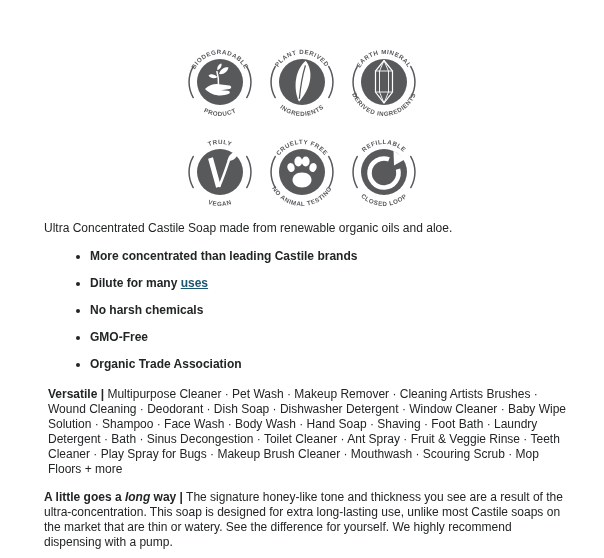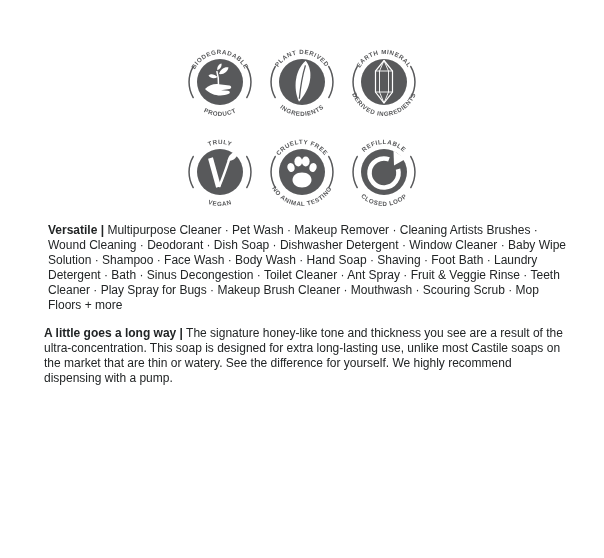--- a/index.html
+++ b/index.html
@@ -51,21 +51,21 @@
   ul.features li:last-child { margin-bottom: 0; }
   a.uses-link {
     color: #1a5570;
     font-weight: bold;
     text-decoration: underline;
     cursor: pointer;
   }
   p.para { margin: 15px 0 0 4px; }
   p.para-last { margin: 13px 0 0 0; }
   .lbl { font-weight: bold; }
-  .lbl-i { font-weight: bold; }
+  .lbl-i { font-weight: bold; font-style: italic; }
 </style>
 </head>
 <body>
 
 <div class="badges">
 
   <div class="badge">
     <svg viewBox="0 0 72 72" width="72" height="72">
       <defs>
         <path id="t0" d="M 8 36 A 28 28 0 1 1 64 36"></path>
@@ -179,19 +179,27 @@
       </g>
       <text class="arc-text" text-anchor="middle"><textPath href="#t5" startOffset="50%">REFILLABLE</textPath></text>
       <text class="arc-text" text-anchor="middle"><textPath href="#b5" startOffset="50%">CLOSED LOOP</textPath></text>
     </svg>
   </div>
 
 </div>
 
 <div class="content">
 
-
+  <p class="intro">Ultra Concentrated Castile Soap made from renewable organic oils and aloe.</p>
+
+  <ul class="features">
+    <li>More concentrated than leading Castile brands</li>
+    <li><span>Dilute for many </span><a class="uses-link">uses</a></li>
+    <li>No harsh chemicals</li>
+    <li>GMO-Free</li>
+    <li>Organic Trade Association</li>
+  </ul>
 
   <p class="para"><span class="lbl">Versatile |</span><span> Multipurpose Cleaner · Pet Wash · Makeup Remover · Cleaning Artists Brushes · Wound Cleaning · Deodorant · Dish Soap · Dishwasher Detergent · Window Cleaner · Baby Wipe Solution · Shampoo · Face Wash · Body Wash · Hand Soap · Shaving · Foot Bath · Laundry Detergent · Bath · Sinus Decongestion · Toilet Cleaner · Ant Spray · Fruit &amp; Veggie Rinse · Teeth Cleaner · Play Spray for Bugs · Makeup Brush Cleaner · Mouthwash · Scouring Scrub · Mop Floors + more</span></p>
 
   <p class="para-last"><span class="lbl">A little goes a </span><span class="lbl-i">long</span><span class="lbl"> way |</span><span> The signature honey-like tone and thickness you see are a result of the ultra-concentration. This soap is designed for extra long-lasting use, unlike most Castile soaps on the market that are thin or watery. See the difference for yourself. We highly recommend dispensing with a pump.</span></p>
 
 </div>
 
 </body></html>

